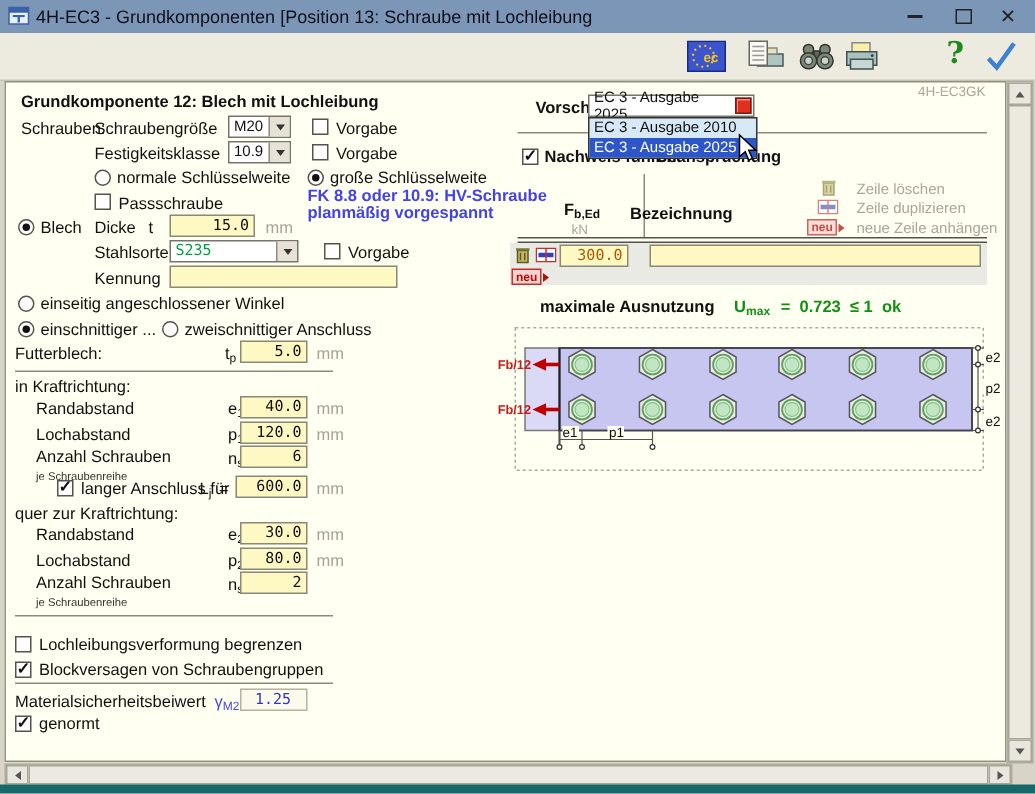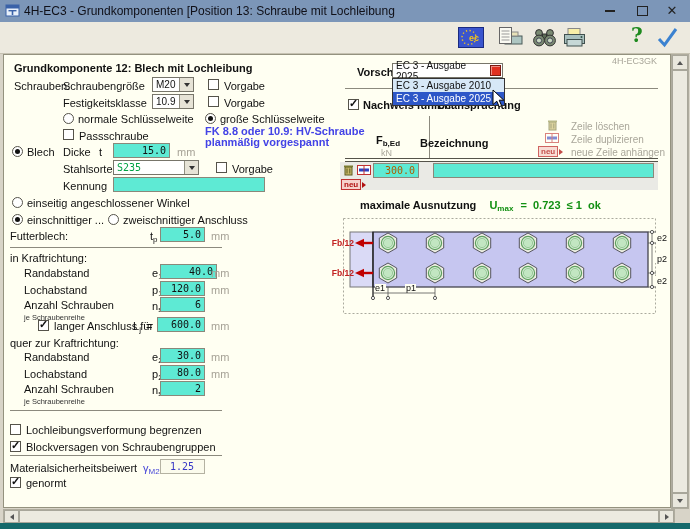--- a/index.html
+++ b/index.html
@@ -26,21 +26,21 @@
   
   .toolbar{position:absolute;left:0;top:22px;width:690px;height:31px;background:#EDEADF;border-bottom:1px solid #C6C2B2;}
   .tbtn{position:absolute;top:26px;cursor:default;}
 
   
   .content{position:absolute;left:3px;top:54px;width:668px;height:454px;background:#FFFFF2;border:1px solid #94927F;box-sizing:border-box;}
 
   .hr{position:absolute;height:1px;background:#8C8A7E;}
   .vr{position:absolute;width:1px;background:#8C8A7E;}
 
-  .inp{position:absolute;height:15px;background:#5eead4;border:1px solid #8A887A;box-sizing:border-box;
+  .inp{position:absolute;height:15px;background:#fef9c3;border:1px solid #8A887A;box-sizing:border-box;
        font-family:"DejaVu Sans Mono",monospace;font-size:10px;text-align:right;padding:1px 3px 0 2px;color:#111;}
   .inp.left{text-align:left;}
   .inp.brown{color:#B05A00;}
   .inp.bluebox{color:#3535C5;background:#FBFBEC;border-color:#B4B2A2;}
 
   .combo{position:absolute;height:15px;background:#fff;border:1px solid #77756A;box-sizing:border-box;display:flex;align-items:center;}
   .combo .txt{flex:1;padding-left:3px;font-size:10px;overflow:hidden;}
   .combo .txt.greenv{color:#00A243;font-family:"DejaVu Sans Mono",monospace;}
   .combo .btn{width:13px;height:13px;background:#E6E3D6;border-left:1px solid #908E80;display:flex;align-items:center;justify-content:center;}
   .tri{width:0;height:0;border:3px solid transparent;border-top:4px solid #333;margin-top:4px;}
@@ -214,21 +214,21 @@
   <span class="abs" style="left:150px;top:230px"><span>t</span><sub>p</sub></span>
   <div class="inp" style="left:160px;top:227px;width:45px">5.0</div>
   <span class="abs mm" style="left:211px;top:230px">mm</span>
 
   <div class="hr" style="left:10px;top:247px;width:212px"></div>
 
   <span class="abs" style="left:10px;top:252px">in Kraftrichtung:</span>
 
   <span class="abs" style="left:24px;top:267px">Randabstand</span>
   <span class="abs" style="left:152px;top:267px"><span>e</span><sub>1</sub></span>
-  <div class="inp" style="left:160px;top:264px;width:57px">40.0</div>
+  <div class="inp" style="left:160px;top:264px;width:45px">40.0</div>
   <span class="abs mm" style="left:211px;top:267px">mm</span>
 
   <span class="abs" style="left:24px;top:284px">Lochabstand</span>
   <span class="abs" style="left:152px;top:284px"><span>p</span><sub>1</sub></span>
   <div class="inp" style="left:160px;top:281px;width:45px">120.0</div>
   <span class="abs mm" style="left:211px;top:284px">mm</span>
 
   <span class="abs" style="left:24px;top:299px">Anzahl Schrauben</span>
   <span class="abs small" style="left:24px;top:311px">je Schraubenreihe</span>
   <span class="abs" style="left:152px;top:300px"><span>n</span><sub>s1</sub></span>

